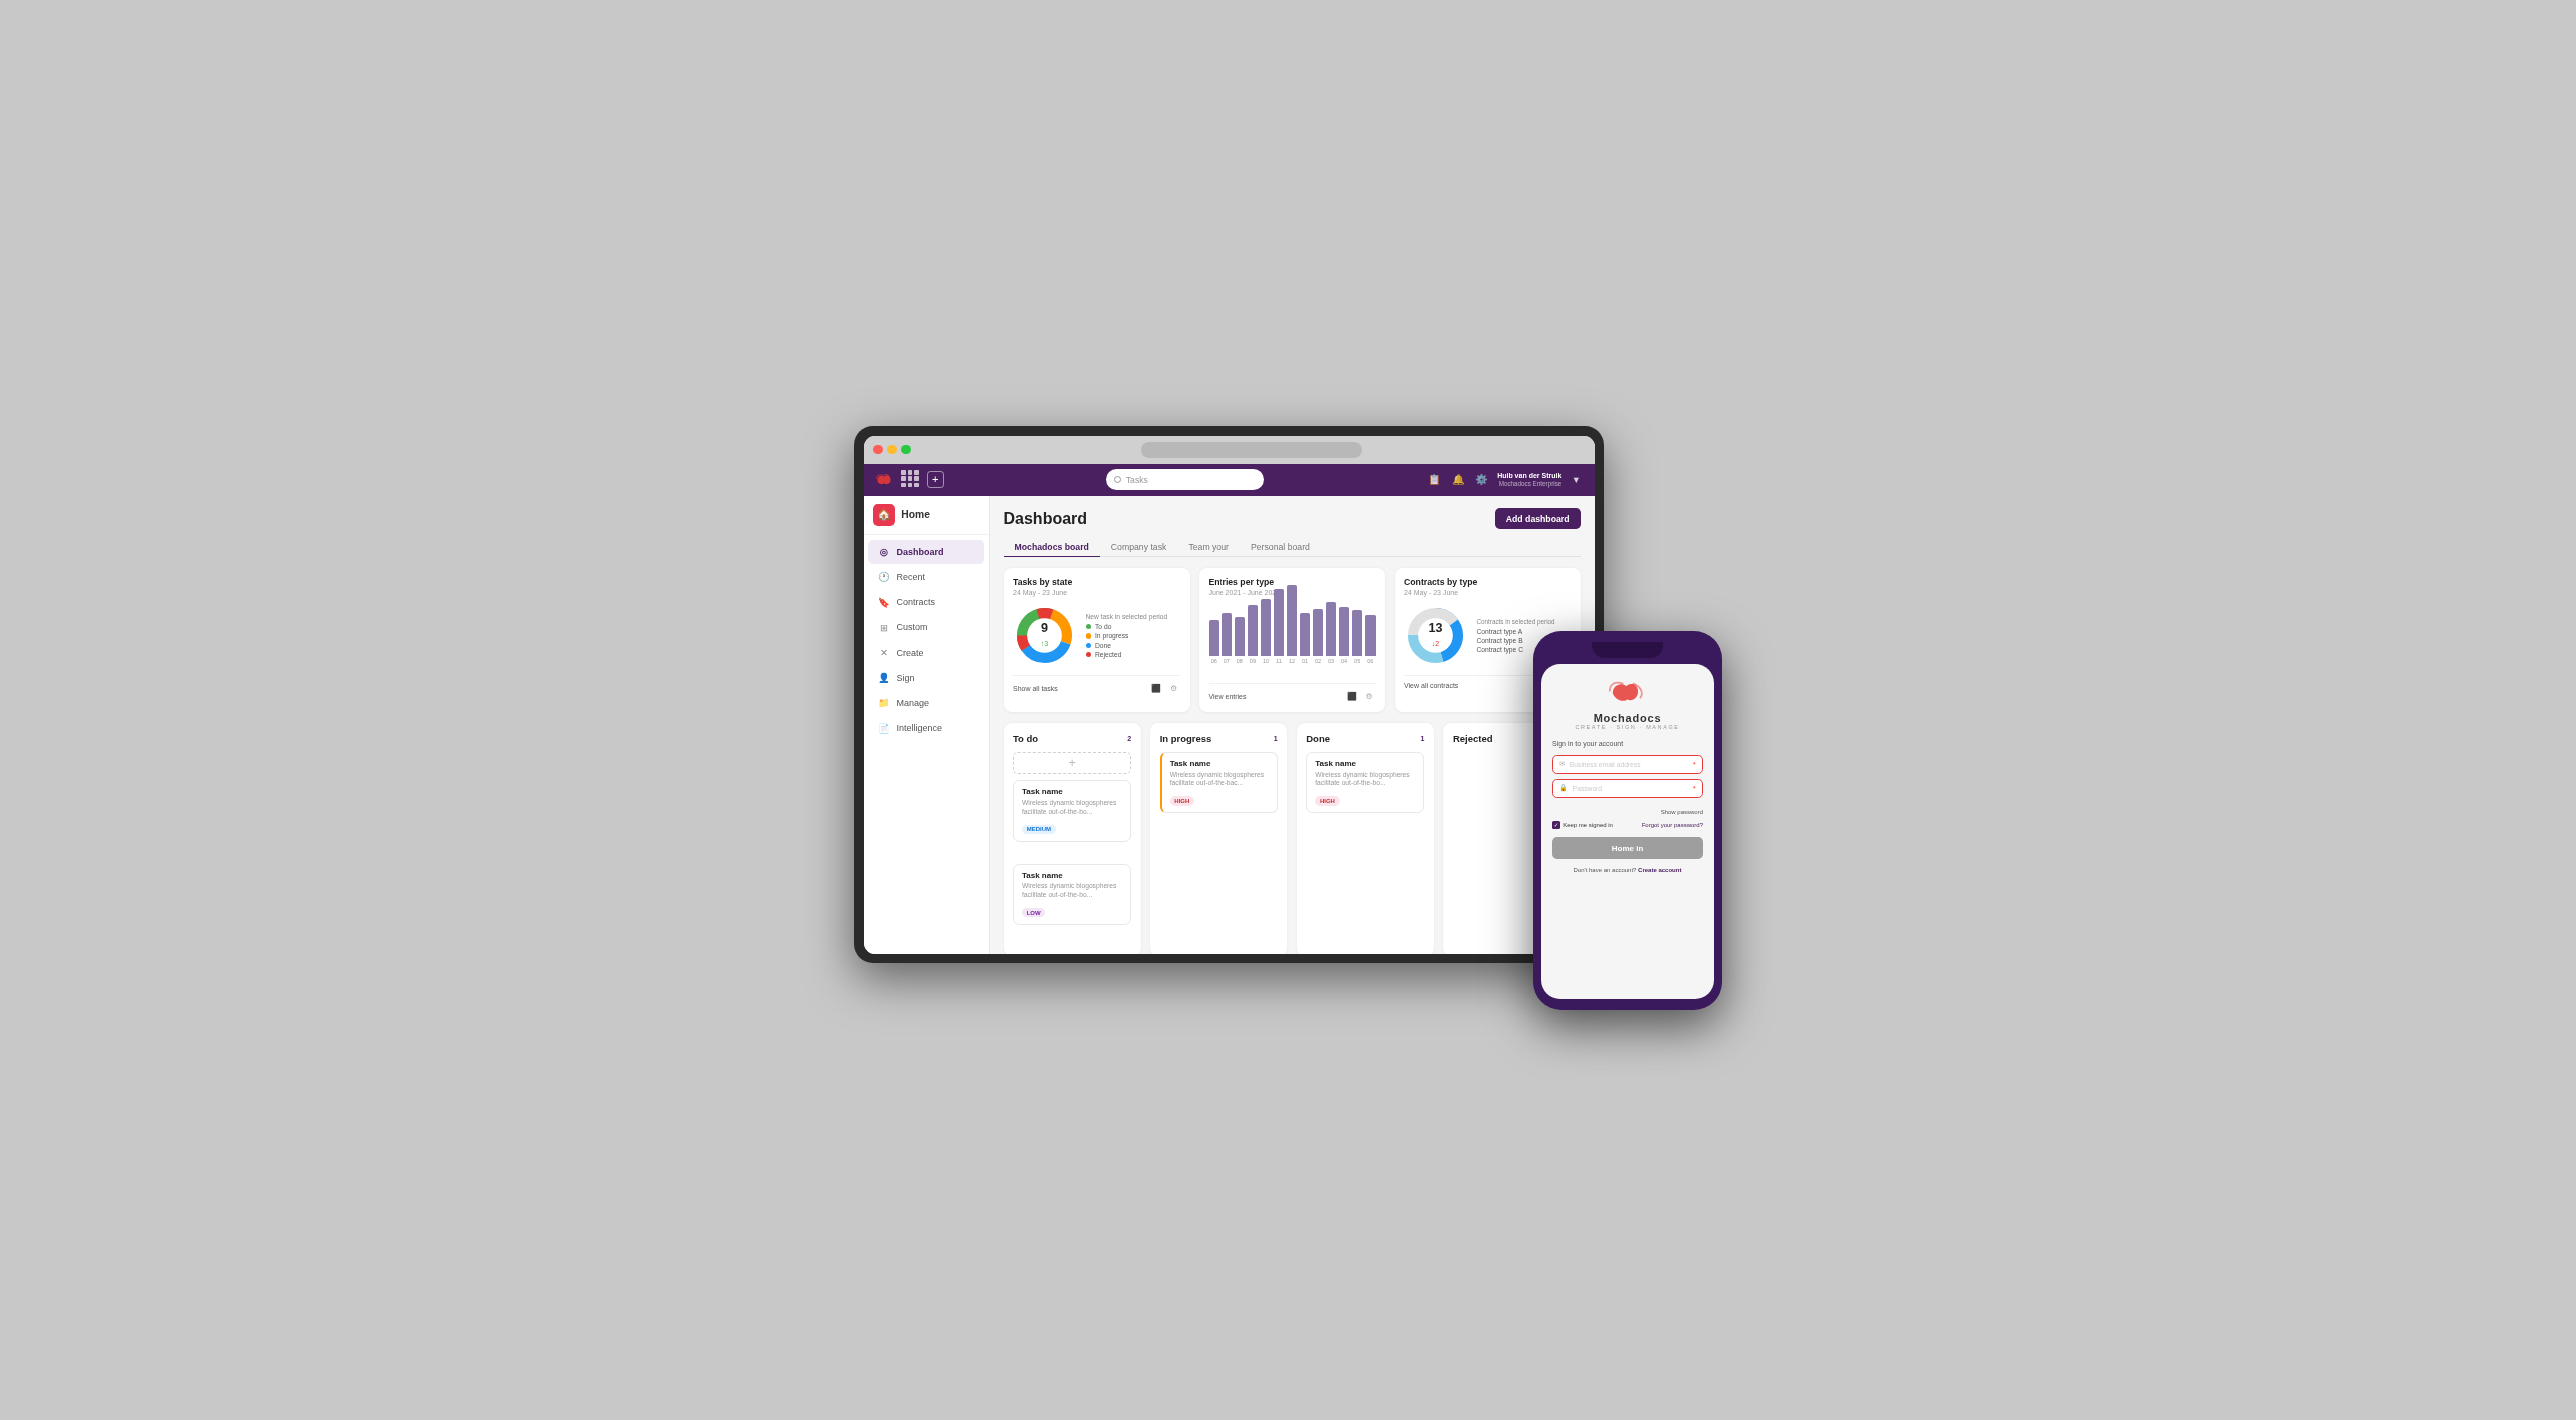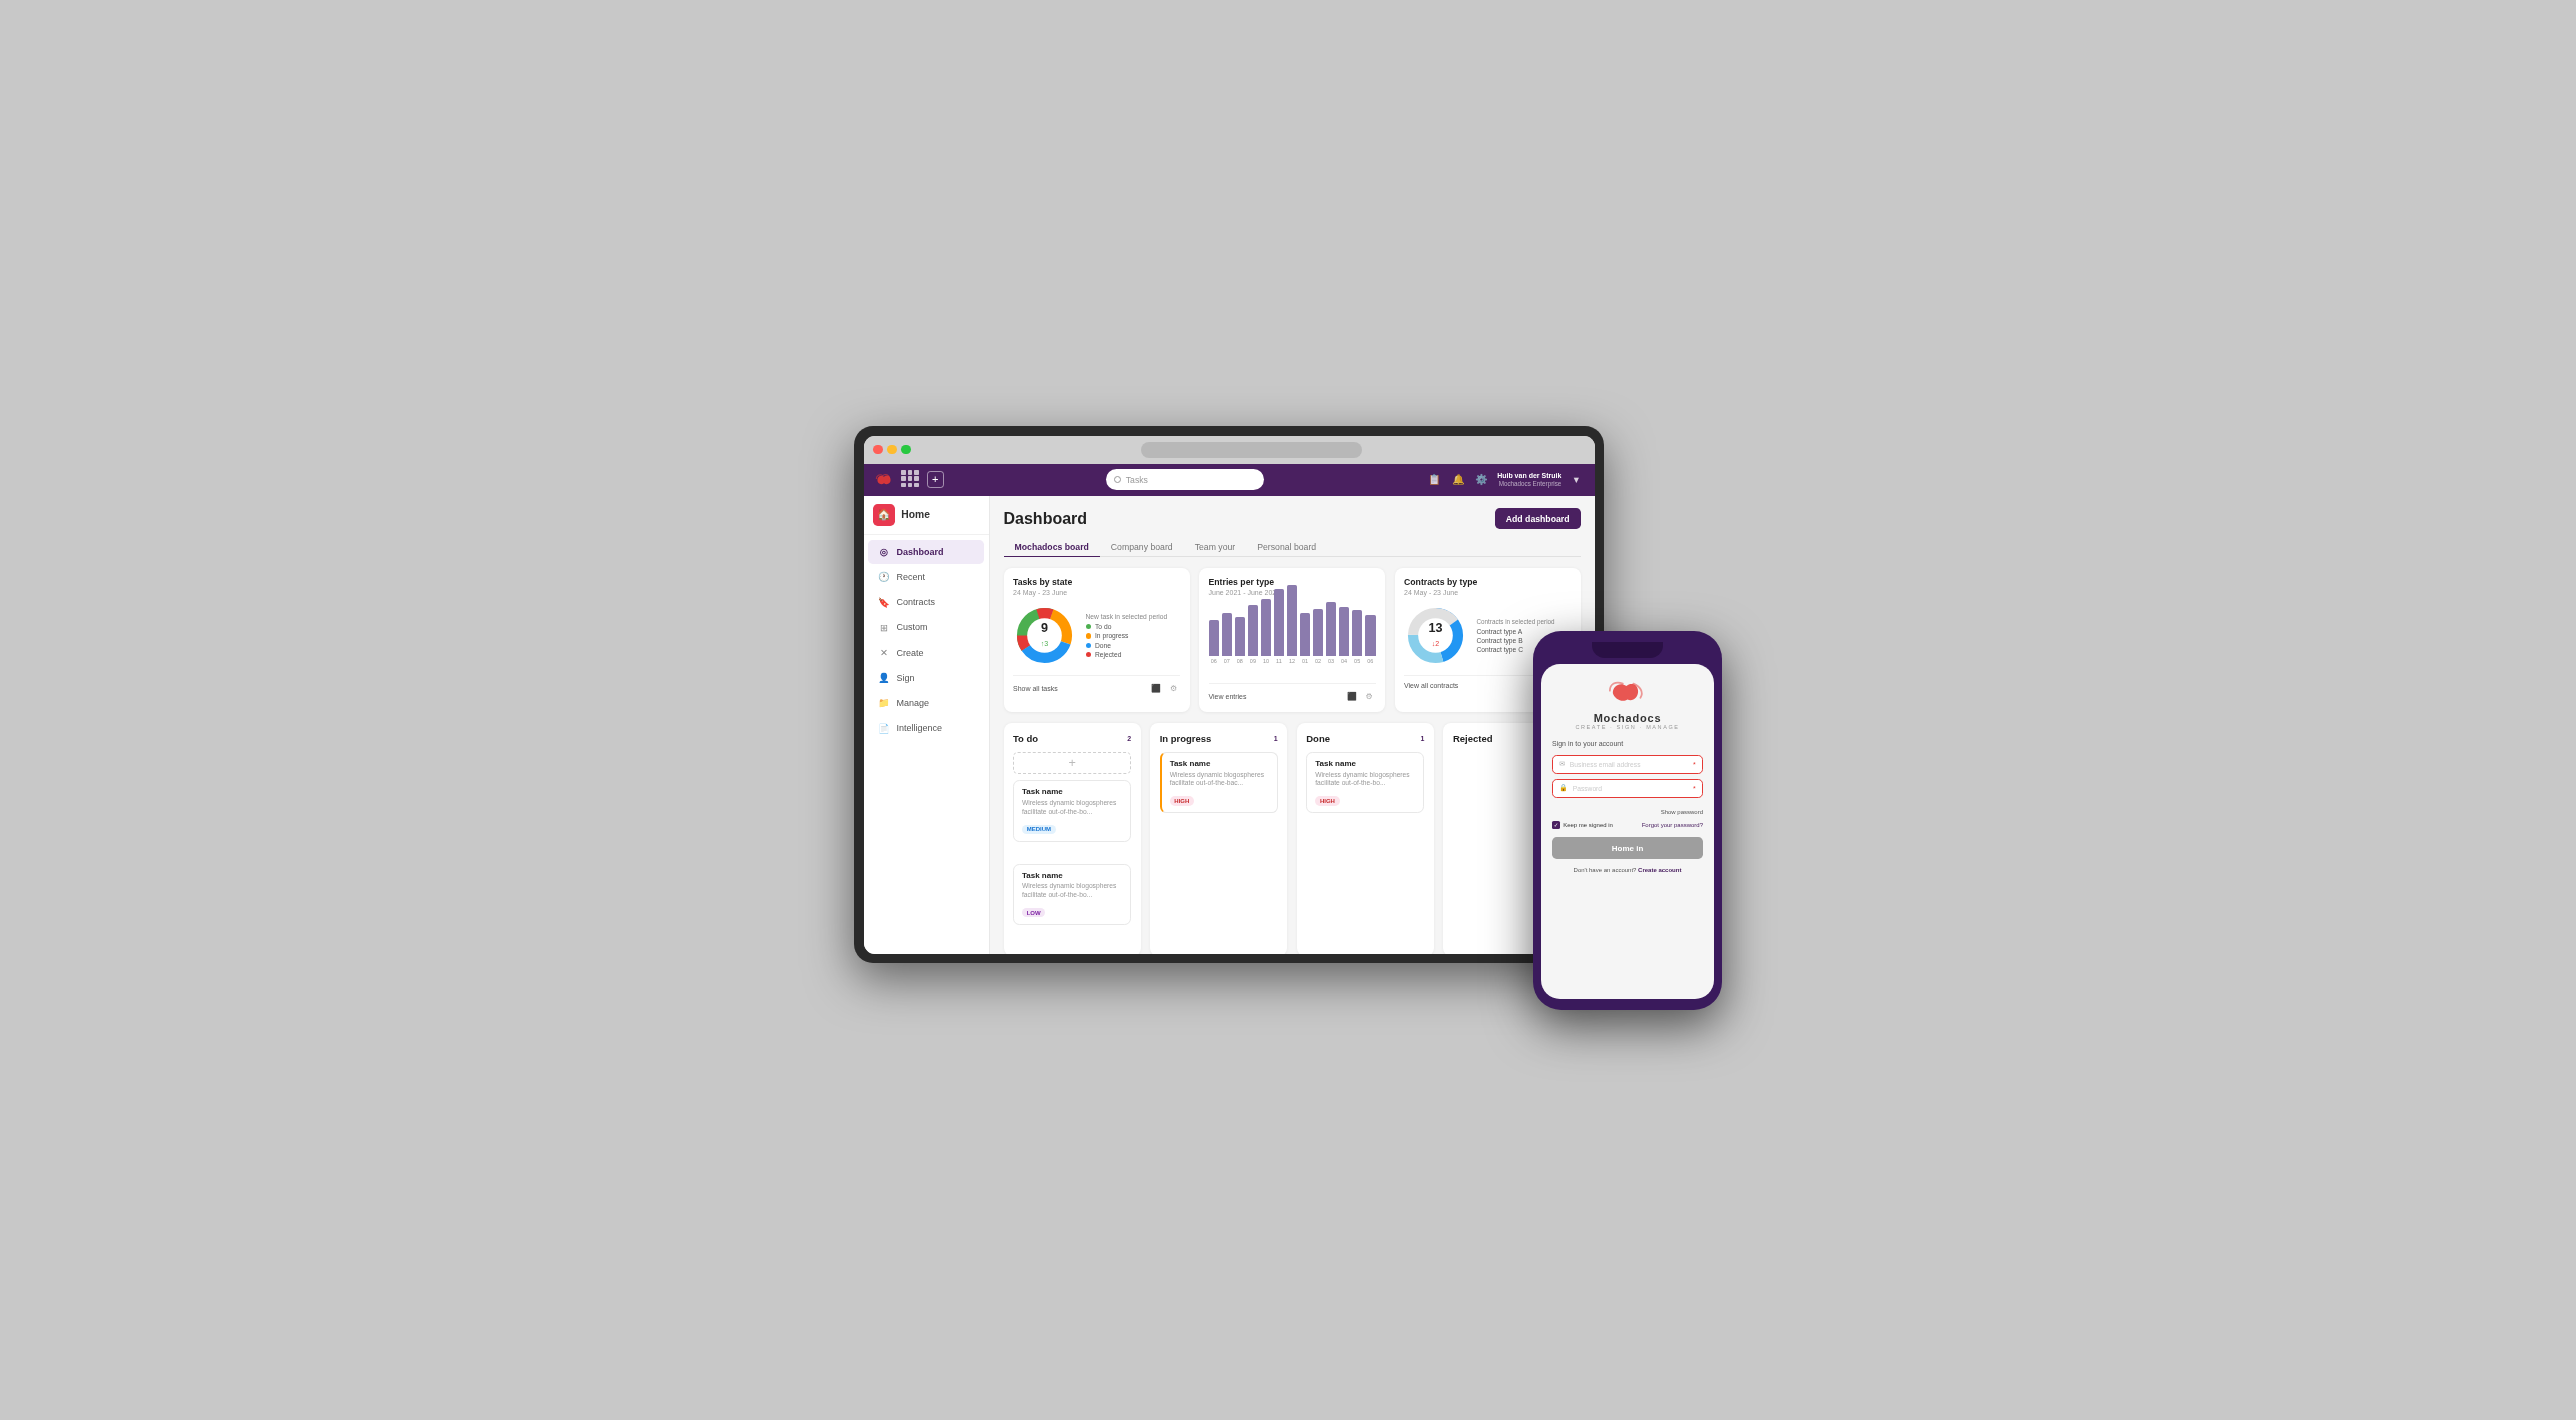--- a/index.html
+++ b/index.html
@@ -865,21 +865,21 @@
           </div>
 
           <div class="content">
             <div class="page-header">
               <h1 class="page-title">Dashboard</h1>
               <button class="add-dashboard-btn">Add dashboard</button>
             </div>
 
             <div class="tabs">
               <div class="tab active">Mochadocs board</div>
-              <div class="tab">Company board</div>
+              <div class="tab">Company task</div>
               <div class="tab">Team your</div>
               <div class="tab">Personal board</div>
             </div>
 
             <div class="charts-row">
 
               <div class="chart-card">
                 <div class="chart-card-title">Tasks by state</div>
                 <div class="chart-card-subtitle">24 May - 23 June</div>
                 <div class="chart-body">

